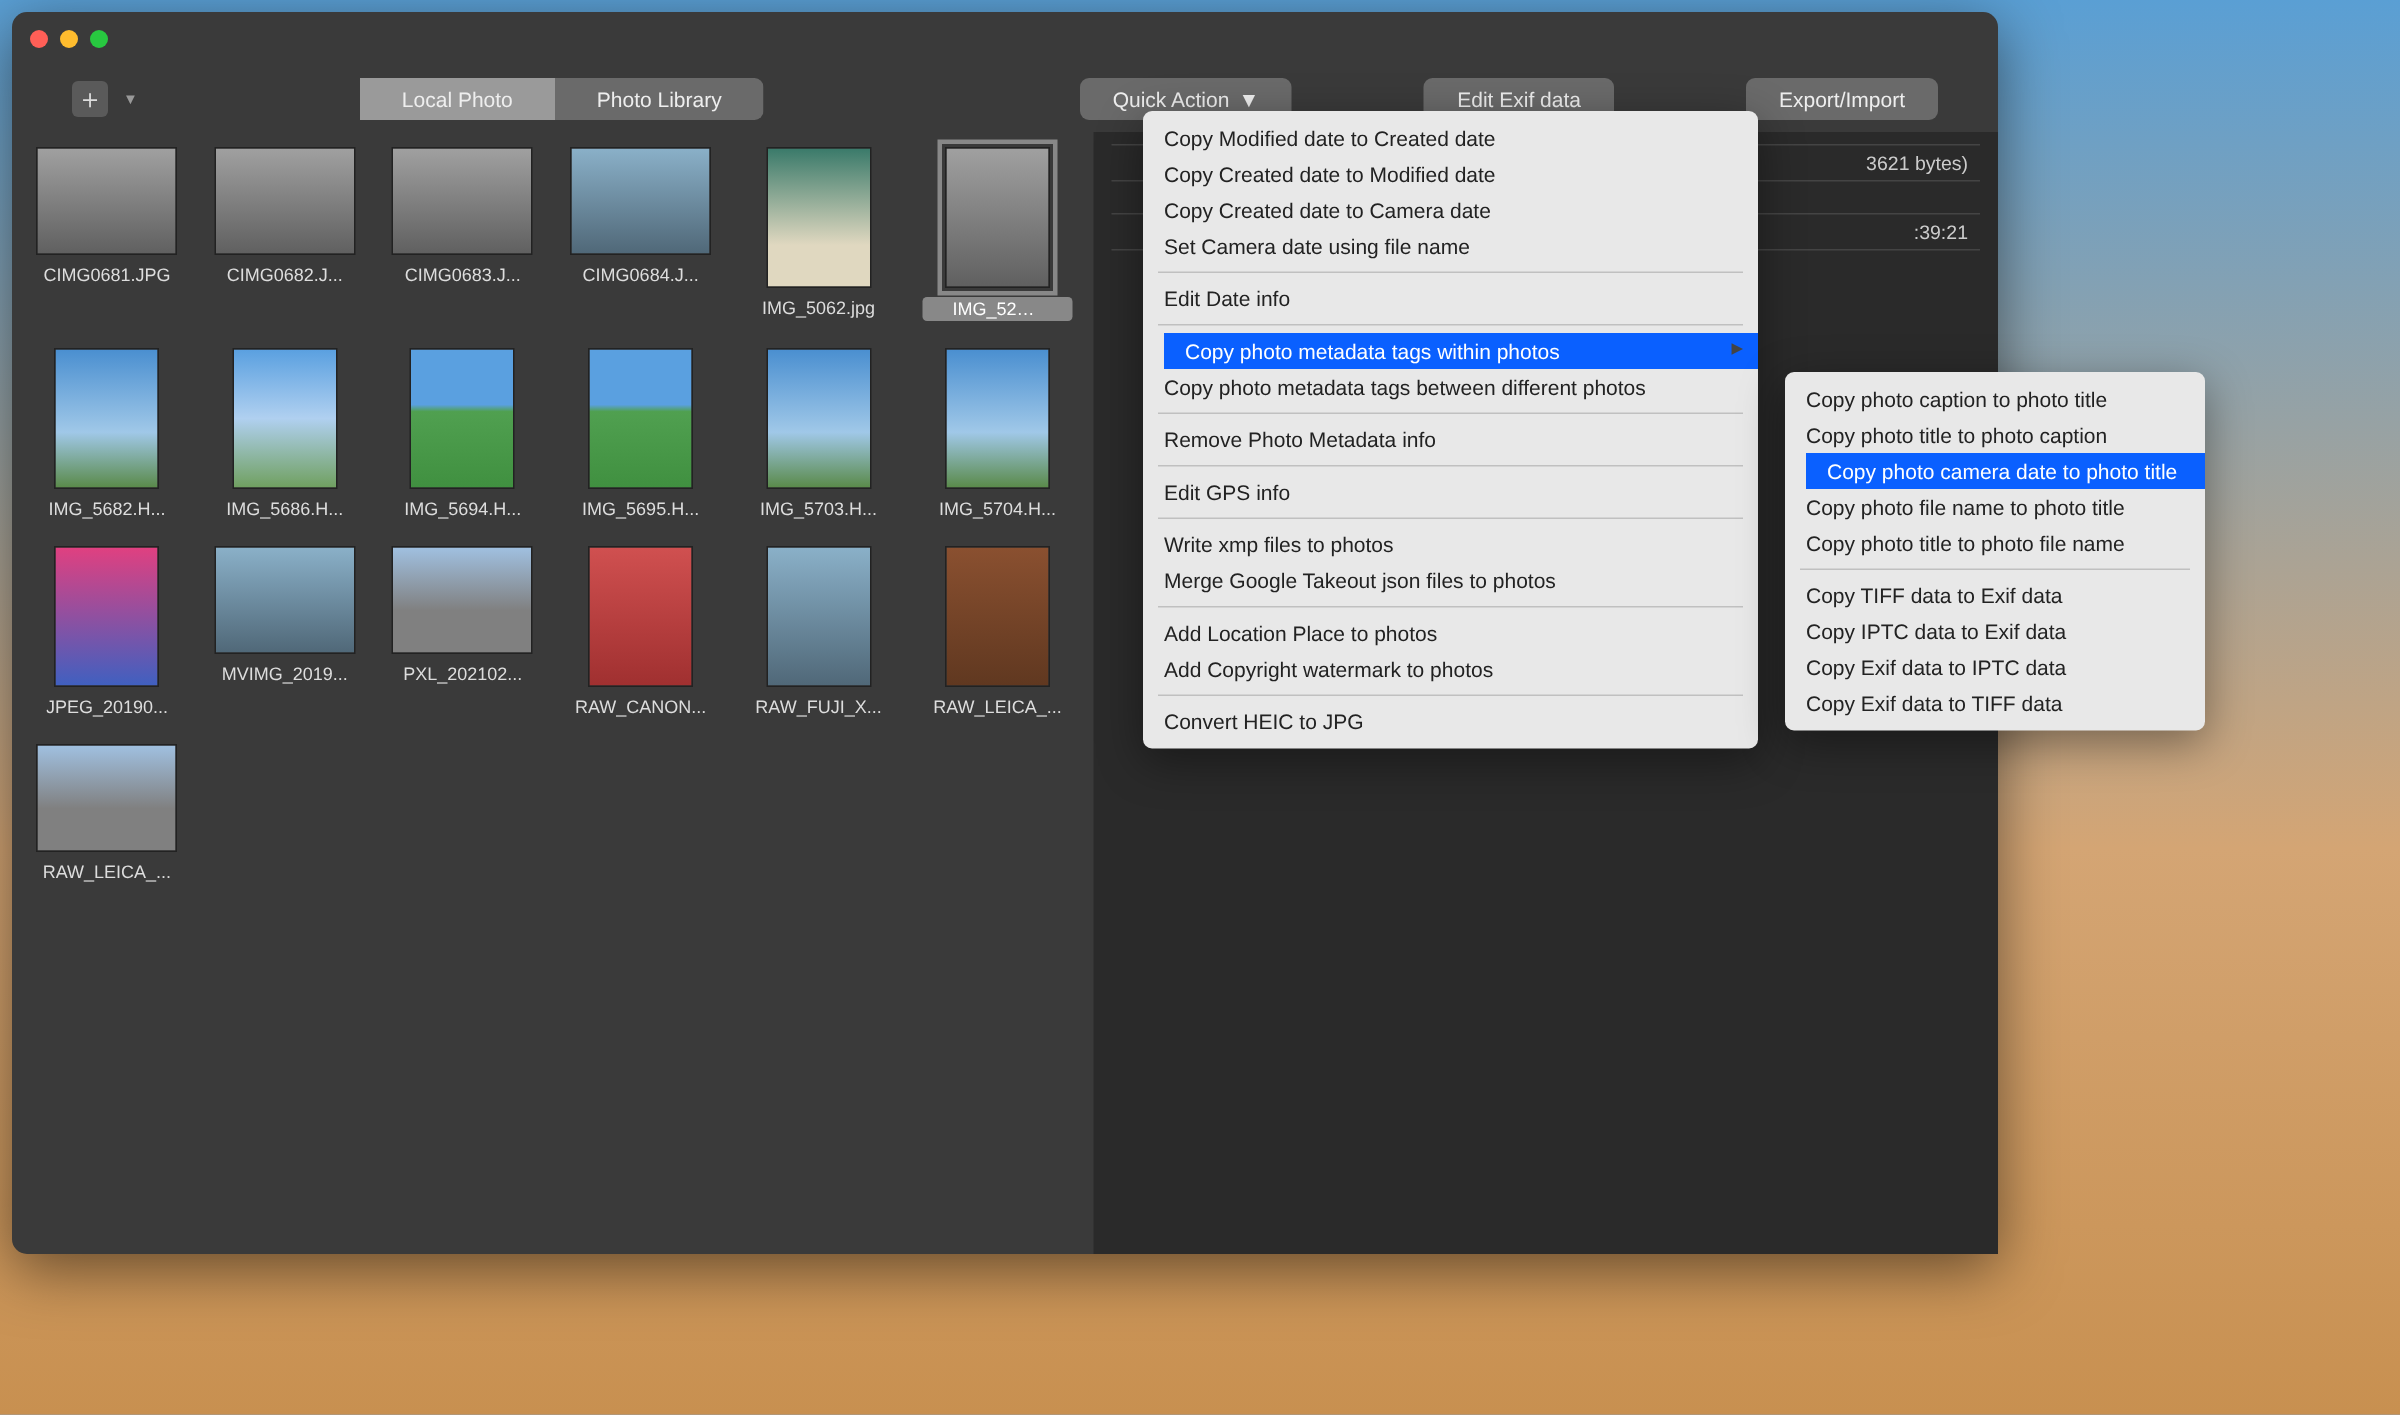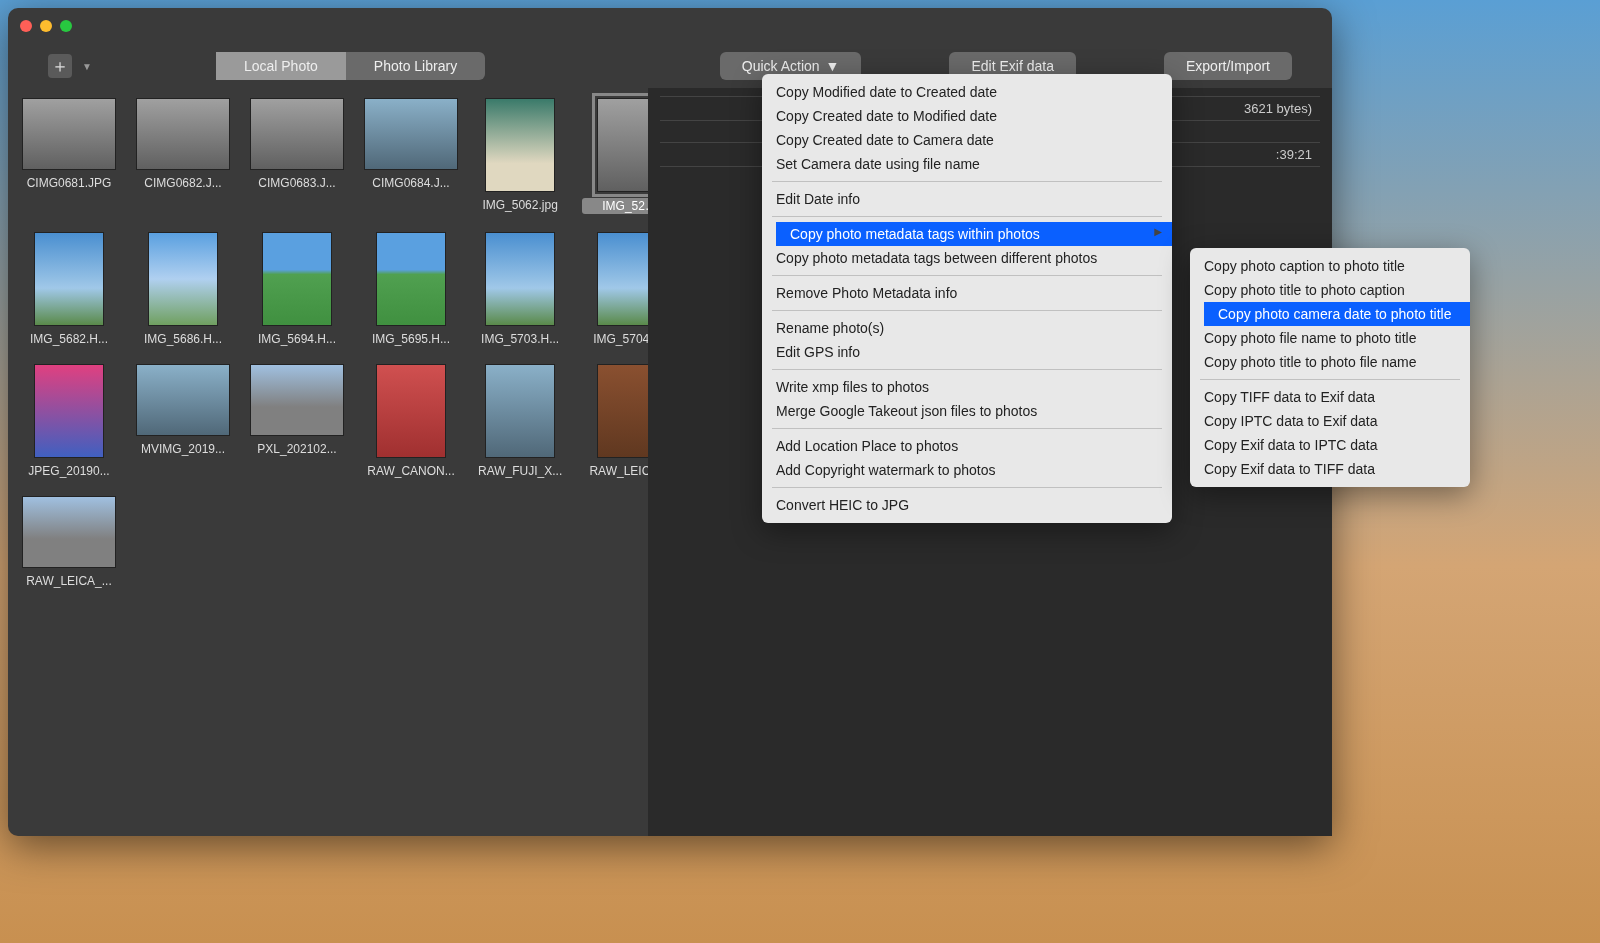--- a/index.html
+++ b/index.html
@@ -44,21 +44,21 @@
   border-radius: 4px;
   display: flex;
   align-items: center; justify-content: center;
   color: #ddd;
   font-size: 18px;
   line-height: 1;
 }
 .chevron { color: #999; font-size: 10px; margin-left: 2px; }
 .segment {
   display: flex;
-  margin-left: 76px;
+  margin-left: 100px;
   border-radius: 6px;
   overflow: hidden;
   padding-left: 40px;
 }
 .seg-btn {
   padding: 6px 28px;
   background: #6a6a6a;
   color: #eee;
   font-size: 14px;
   border: none;
@@ -74,21 +74,21 @@
   display: flex;
   align-items: center;
   gap: 6px;
 }
 .main {
   flex: 1;
   display: flex;
   position: relative;
 }
 .grid-area {
-  width: 640px;
+  width: 721px;
   padding: 10px 14px;
   overflow: auto;
 }
 .grid {
   display: grid;
   grid-template-columns: repeat(6, 1fr);
   gap: 18px 20px;
 }
 .thumb-cell {
   display: flex;
@@ -319,21 +319,20 @@
     <div class="dd-item">Copy Created date to Camera date</div>
     <div class="dd-item">Set Camera date using file name</div>
     <div class="dd-sep"></div>
     <div class="dd-item">Edit Date info</div>
     <div class="dd-sep"></div>
     <div class="dd-item highlighted" style="position: relative;">Copy photo metadata tags within photos<span class="tri">▶</span></div>
     <div class="dd-item">Copy photo metadata tags between different photos</div>
     <div class="dd-sep"></div>
     <div class="dd-item">Remove Photo Metadata info</div>
     <div class="dd-sep"></div>
-    <div class="dd-item">Rename photo(s)</div>
     <div class="dd-item">Edit GPS  info</div>
     <div class="dd-sep"></div>
     <div class="dd-item">Write xmp files to photos</div>
     <div class="dd-item">Merge Google Takeout json files to photos</div>
     <div class="dd-sep"></div>
     <div class="dd-item">Add Location Place to photos</div>
     <div class="dd-item">Add Copyright watermark to photos</div>
     <div class="dd-sep"></div>
     <div class="dd-item">Convert HEIC to JPG</div>
   </div>

